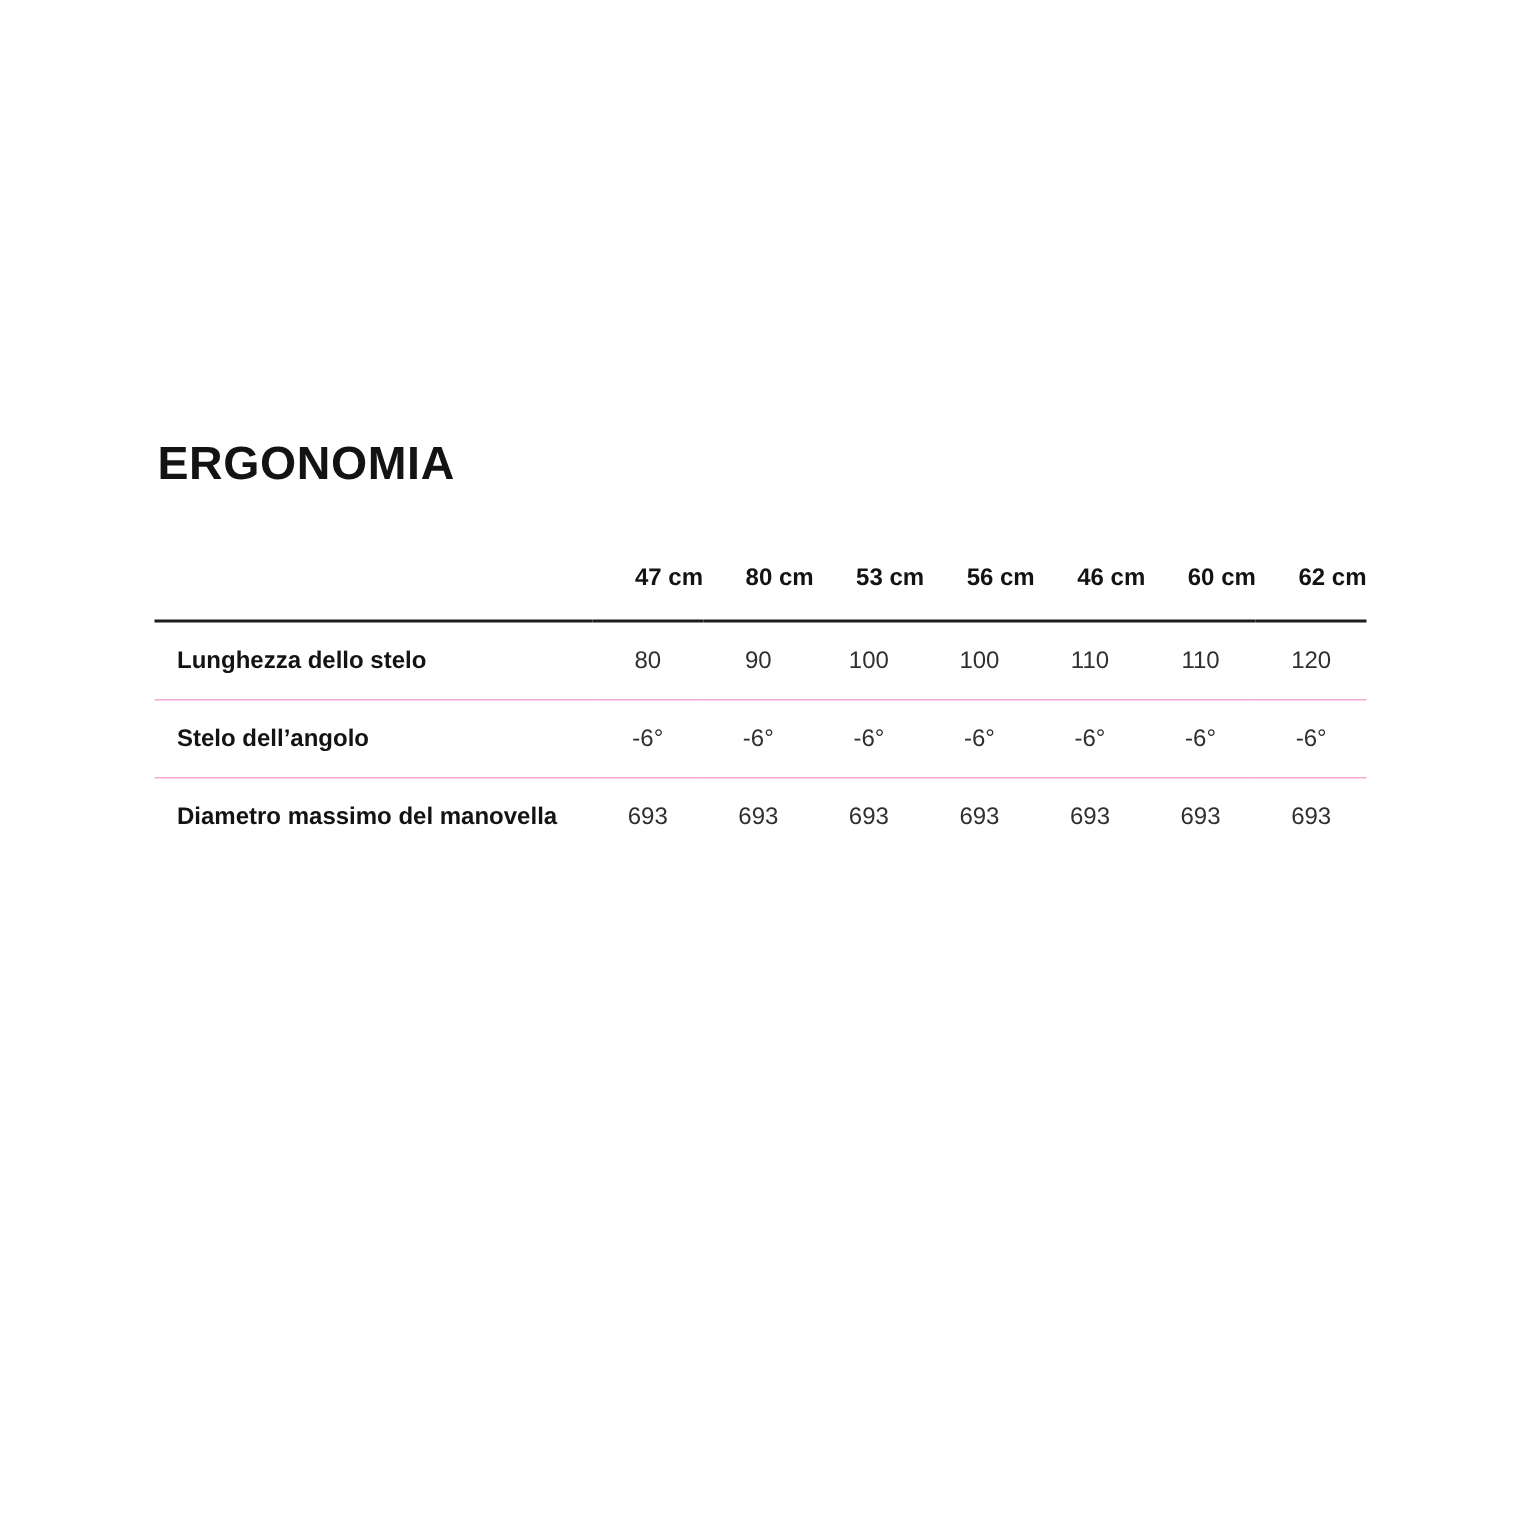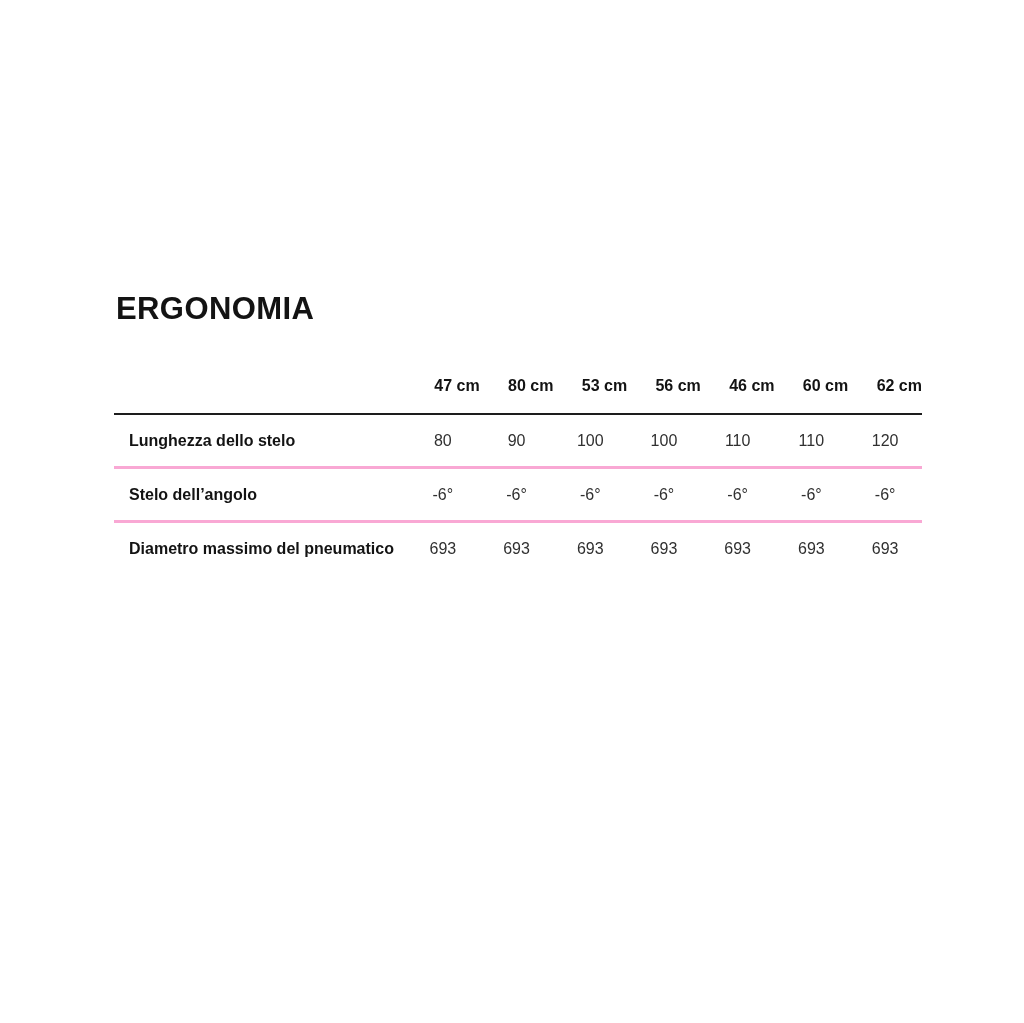--- a/index.html
+++ b/index.html
@@ -11,21 +11,21 @@
   }
   .viewport {
     position: relative;
     width: 1024px;
     height: 1023px;
     background: #ffffff;
     overflow: hidden;
   }
   .content {
     position: absolute;
-    left: 114px;
+    left: 103px;
     top: 292px;
     width: 808px;
   }
   .section-title {
     margin: 0;
     padding: 0 0 0 2px;
     font-size: 31px;
     line-height: 34px;
     font-weight: 700;
     letter-spacing: 0.4px;
@@ -51,21 +51,21 @@
   thead th.label-head {
     text-align: left;
   }
   tbody td {
     font-size: 16px;
     line-height: 19px;
     font-weight: 400;
     color: #303030;
     text-align: center;
     padding: 16px 0;
-    border-bottom: 3px solid #f9a8d4;
+    border-bottom: 1px solid #f9a8d4;
     white-space: nowrap;
   }
   tbody td.row-label {
     text-align: left;
     padding-left: 15px;
     font-weight: 700;
     color: #131313;
   }
   tbody tr:last-child td {
     border-bottom: none;
@@ -117,21 +117,21 @@
           <td class="row-label">Stelo dell’angolo</td>
           <td>-6°</td>
           <td>-6°</td>
           <td>-6°</td>
           <td>-6°</td>
           <td>-6°</td>
           <td>-6°</td>
           <td>-6°</td>
         </tr>
         <tr>
-          <td class="row-label">Diametro massimo del pneumatico</td>
+          <td class="row-label">Diametro massimo del manovella</td>
           <td>693</td>
           <td>693</td>
           <td>693</td>
           <td>693</td>
           <td>693</td>
           <td>693</td>
           <td>693</td>
         </tr>
       </tbody>
     </table>

